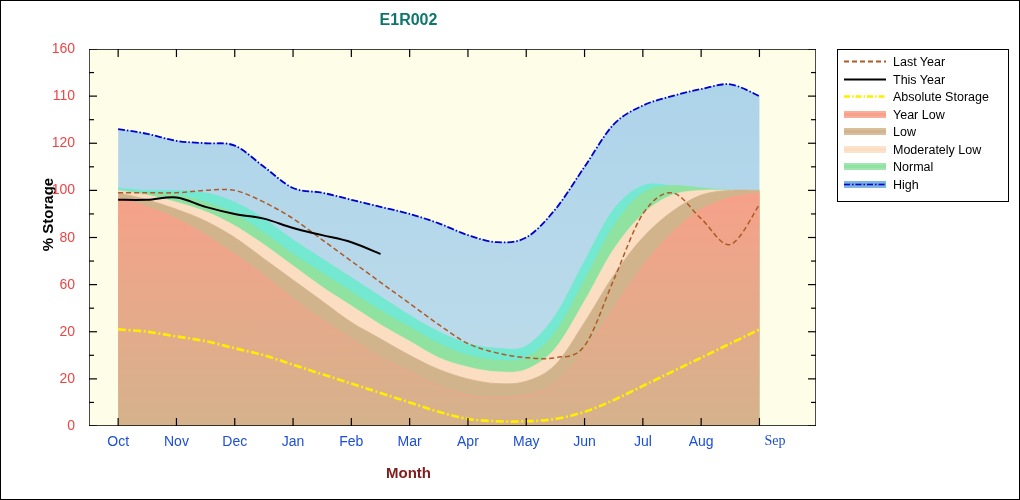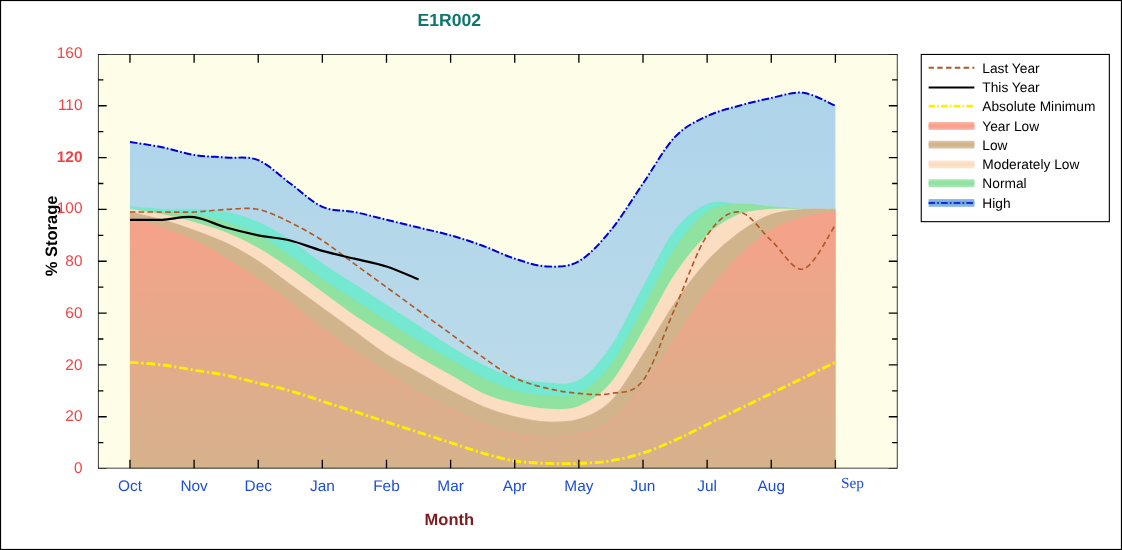--- a/index.html
+++ b/index.html
@@ -29,21 +29,21 @@
   <div id="ylabel">% Storage</div>
   <div id="xlabel">Month</div>
 
   <div id="yticks">
       <div class="ylab" style="left: 18px; top: 416px;">0</div>
       <div class="ylab" style="left: 18px; top: 368.875px;">20</div>
       <div class="ylab" style="left: 18px; top: 321.75px;">20</div>
       <div class="ylab" style="left: 18px; top: 274.625px;">60</div>
       <div class="ylab" style="left: 18px; top: 227.5px;">80</div>
       <div class="ylab" style="left: 18px; top: 180.375px;">100</div>
-      <div class="ylab" style="left: 18px; top: 133.25px; font-weight: bold;">120</div>
+      <div class="ylab" style="left: 18px; top: 133.25px;">120</div>
       <div class="ylab" style="left: 18px; top: 86.125px;">110</div>
       <div class="ylab" style="left: 18px; top: 39px;">160</div>
     </div>
   <div id="xticks">
       <div class="xlab" style="left: 87.15px;">Oct</div>
       <div class="xlab" style="left: 145.45px;">Nov</div>
       <div class="xlab" style="left: 203.75px;">Dec</div>
       <div class="xlab" style="left: 262.05px;">Jan</div>
       <div class="xlab" style="left: 320.35px;">Feb</div>
       <div class="xlab" style="left: 378.65px;">Mar</div>
@@ -183,21 +183,21 @@
           </svg>
         </span>
         <span class="leg-text">This Year</span>
       </div>
       <div class="leg-row">
         <span class="leg-swatch">
           <svg width="42" height="13">
             <line x1="0" y1="6.5" x2="42" y2="6.5" stroke="#ffee00" stroke-width="2.6" stroke-dasharray="6,2,1.5,2"></line>
           </svg>
         </span>
-        <span class="leg-text">Absolute Minimum</span>
+        <span class="leg-text">Absolute Storage</span>
       </div>
       <div class="leg-row">
         <span class="leg-swatch">
           <svg width="42" height="13">
             <rect x="0" y="3" width="42" height="7" fill="#f8a089" fill-opacity="0.85"></rect>
             <line x1="0" y1="6.5" x2="42" y2="6.5" stroke="#f8a089" stroke-width="3"></line>
           </svg>
         </span>
         <span class="leg-text">Year Low</span>
       </div>

